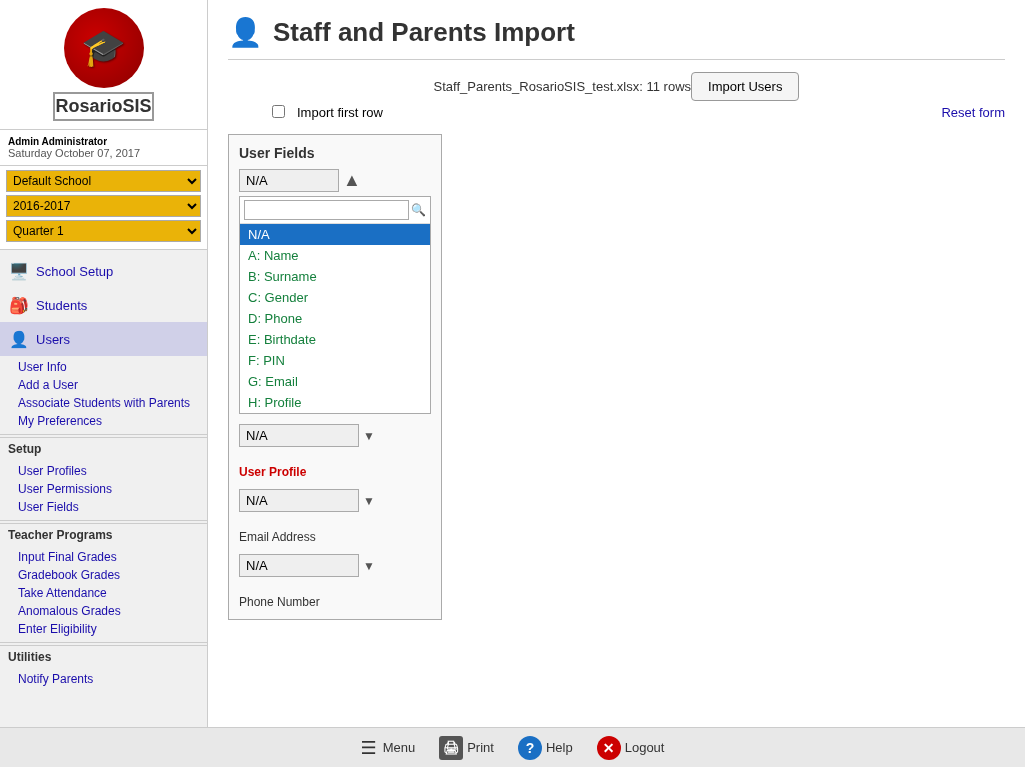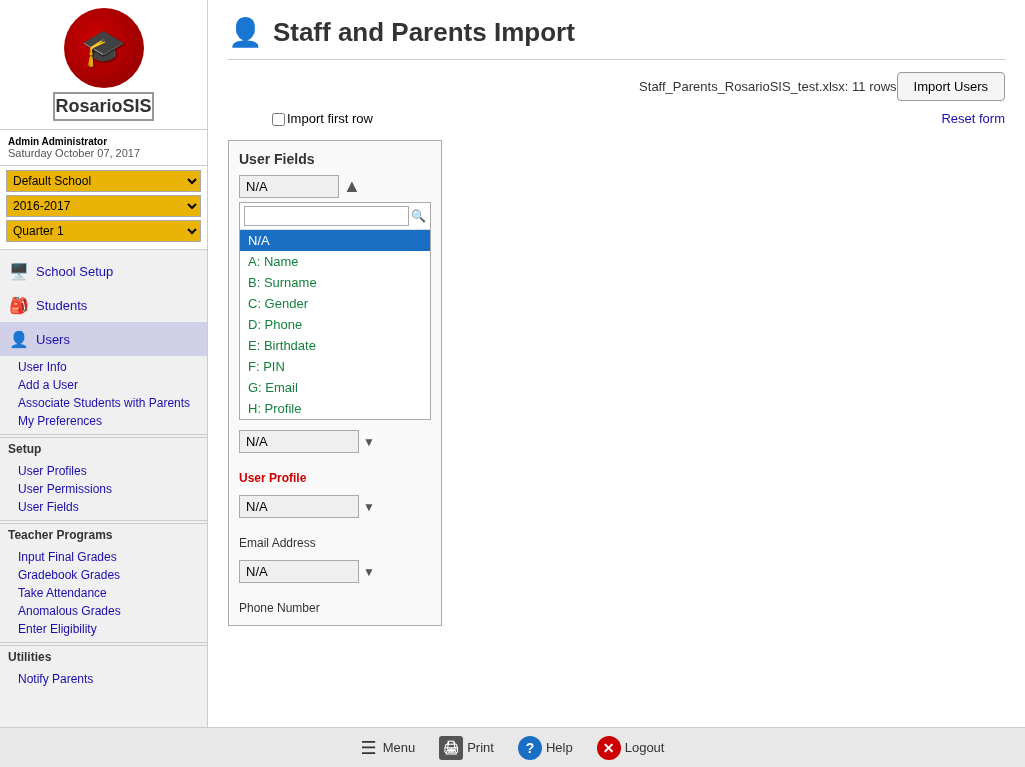--- a/index.html
+++ b/index.html
@@ -31,21 +31,21 @@
     .nav-sub { padding: 2px 0 2px 10px; }
     .nav-sub a { display: block; padding: 2px 8px; font-size: 12px; color: #1a0dab; text-decoration: none; cursor: pointer; }
     .nav-section-label { padding: 4px 8px; font-size: 12px; font-weight: bold; color: #333; border-top: 1px solid #ccc; margin-top: 2px; }
     .nav-divider { border-top: 1px solid #ccc; margin: 2px 0; }
 
     
     .page-header { display: flex; align-items: center; margin-bottom: 12px; border-bottom: 1px solid #ccc; padding-bottom: 10px; }
     .page-header-icon { font-size: 28px; margin-right: 10px; }
     .page-title { font-size: 26px; font-weight: bold; color: #333; }
 
-    .toolbar { display: flex; align-items: center; justify-content: flex-end; margin-bottom: 10px; }
+    .toolbar { display: flex; align-items: center; justify-content: center; margin-bottom: 4px; }
     .file-info { font-size: 13px; color: #333; }
     .import-btn { padding: 6px 16px; border: 1px solid #999; background: #f5f5f5; border-radius: 4px; cursor: pointer; font-size: 13px; }
     .reset-link { color: #1a0dab; text-decoration: none; cursor: pointer; }
     .checkbox-reset-row { display: flex; align-items: center; justify-content: space-between; margin-bottom: 14px; }
 
     
     .user-fields-panel { display: inline-block; border: 1px solid #aaa; padding: 10px; background: #f9f9f9; min-width: 160px; }
     .user-fields-title { font-weight: bold; font-size: 14px; margin-bottom: 8px; color: #333; }
 
     
@@ -156,21 +156,21 @@
       <span class="page-header-icon">👤</span>
       <span class="page-title">Staff and Parents Import</span>
     </div>
 
     <div class="toolbar">
       <span class="file-info">Staff_Parents_RosarioSIS_test.xlsx: 11 rows</span>
       <button class="import-btn">Import Users</button>
     </div>
 
     <div class="checkbox-reset-row">
-      <label style="display:flex;align-items:flex-end;gap:2px;padding-left:44px;">
+      <label style="display:flex;align-items:flex-start;gap:12px;padding-left:44px;">
         <input type="checkbox" style="">
         <span>Import first row</span>
       </label>
       <a class="reset-link">Reset form</a>
     </div>
 
     <div style="display:flex; gap: 20px; align-items: flex-start;">
       <div class="user-fields-panel">
         <div class="user-fields-title">User Fields</div>
 

